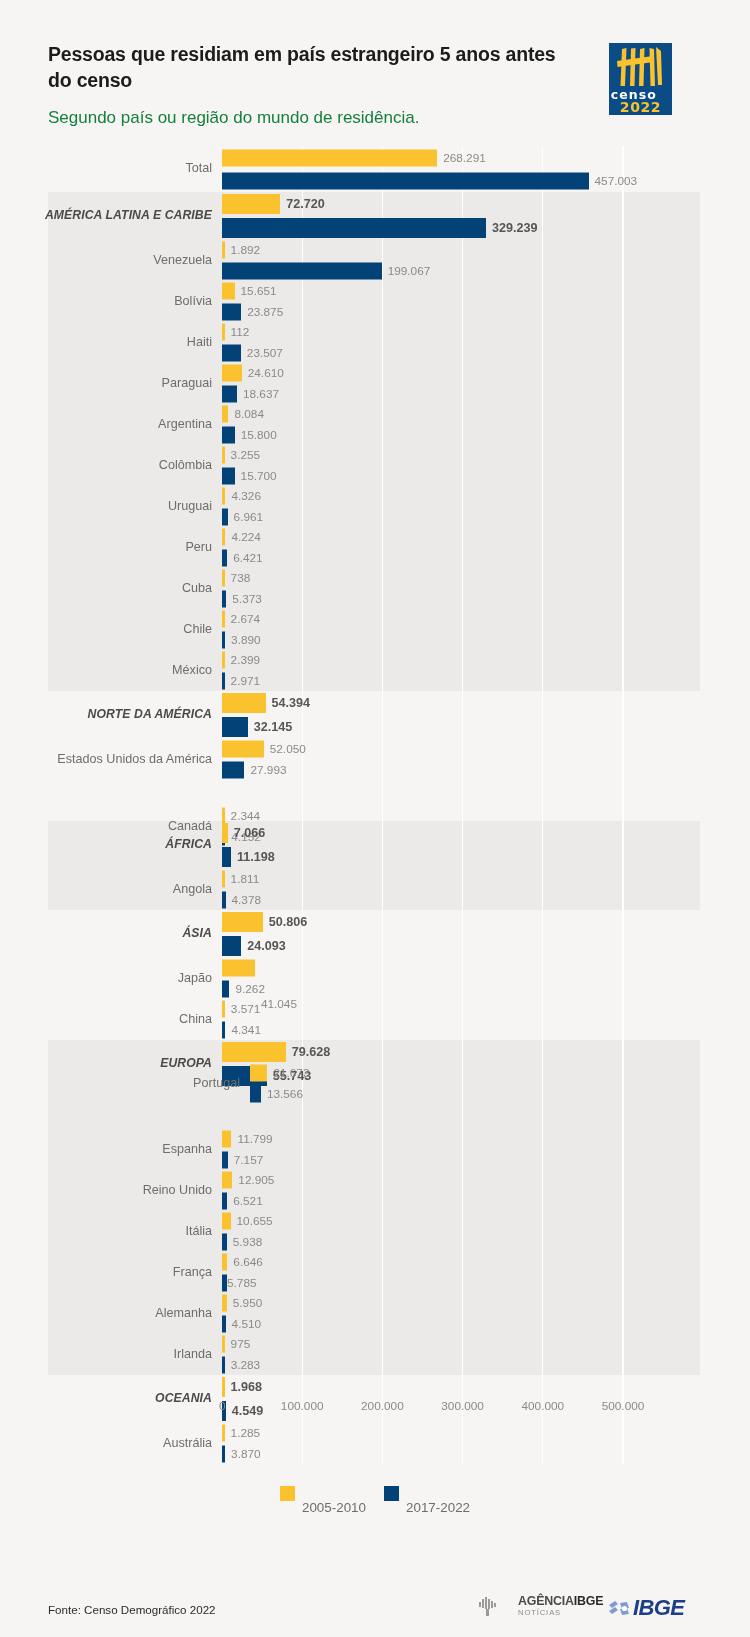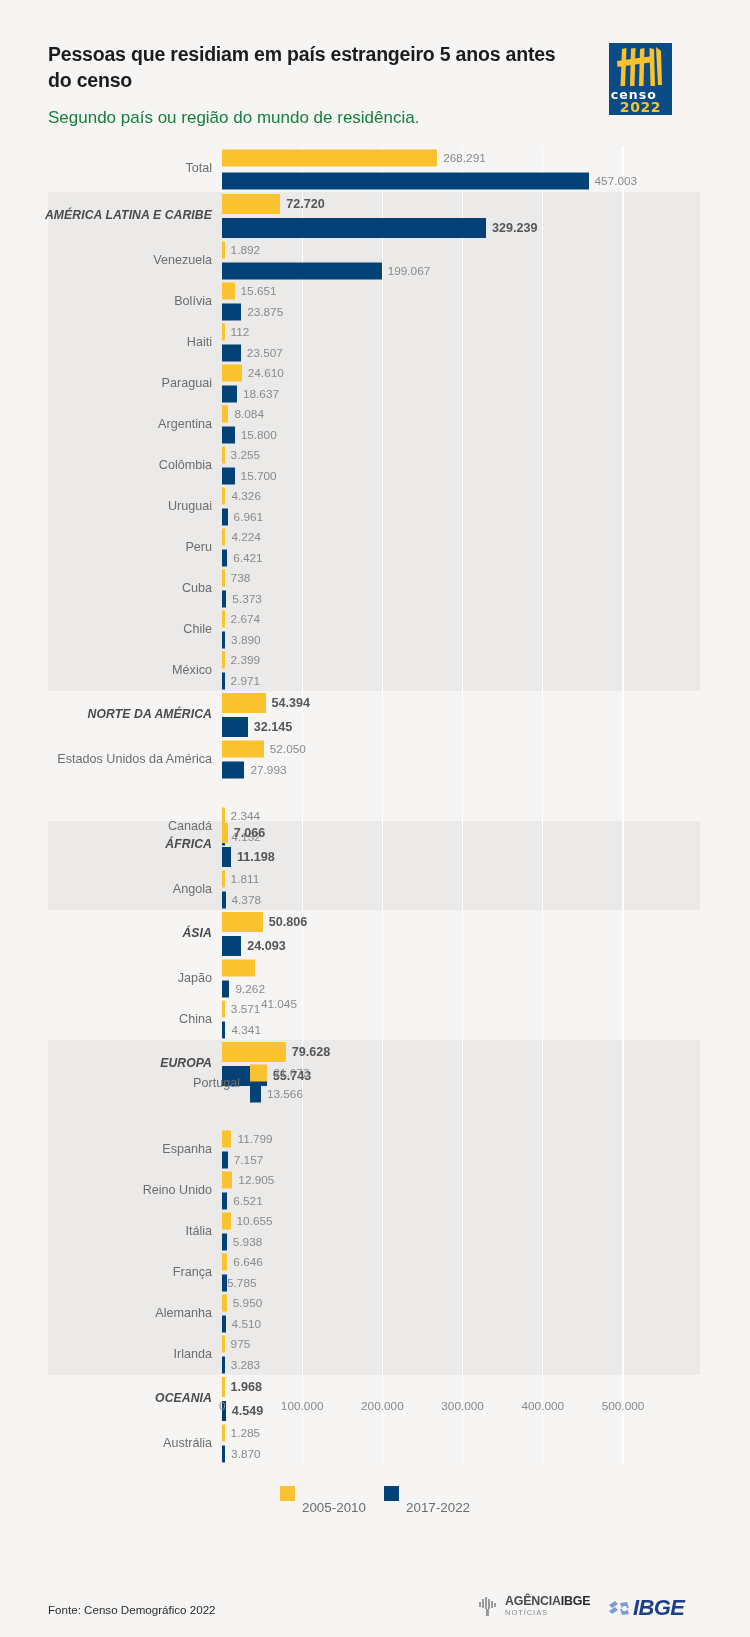--- a/index.html
+++ b/index.html
@@ -98,21 +98,21 @@
   .leg { display: flex; align-items: center; gap: 7px; }
   .leg .sw { width: 15px; height: 15px; }
   .leg .lb { font-size: 13.4px; color: #6d6d6d; margin-top: 28px; }
 
   
   #footer { position: absolute; left: 0; top: 1560px; width: 750px; height: 77px; }
   #source {
     position: absolute; left: 48px; top: 43px;
     font-size: 11.6px; color: #2b2b2b;
   }
-  #agencia { position: absolute; left: 477px; top: 35px; display: flex; align-items: center; gap: 6px; }
+  #agencia { position: absolute; left: 477px; top: 35px; display: flex; align-items: center; gap: 19px; }
   #agencia .glyph { width: 22px; height: 22px; }
   #agencia .txt { display: flex; flex-direction: column; line-height: 1; }
   #agencia .l1 { font-size: 12.4px; font-weight: bold; color: #4a4a4a; letter-spacing: -0.2px; }
   #agencia .l1 b { color: #2b2b2b; }
   #agencia .l2 { font-size: 7.6px; color: #8a8a8a; letter-spacing: 0.9px; margin-top: 1.5px; }
   #ibge { position: absolute; left: 608px; top: 35px; display: flex; align-items: center; gap: 3px; }
   #ibge .mark { width: 22px; height: 17px; }
   #ibge .word {
     font-size: 22px; font-weight: bold; font-style: italic; color: #1d3f87;
     letter-spacing: -0.6px;

